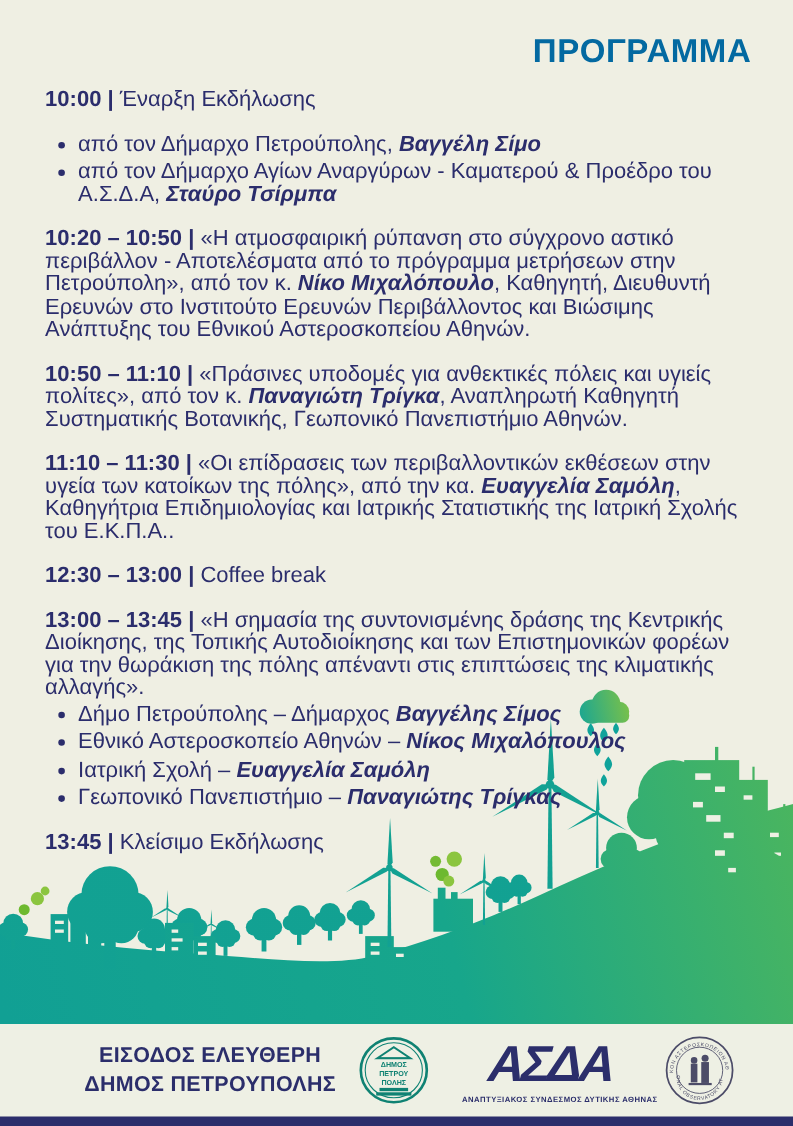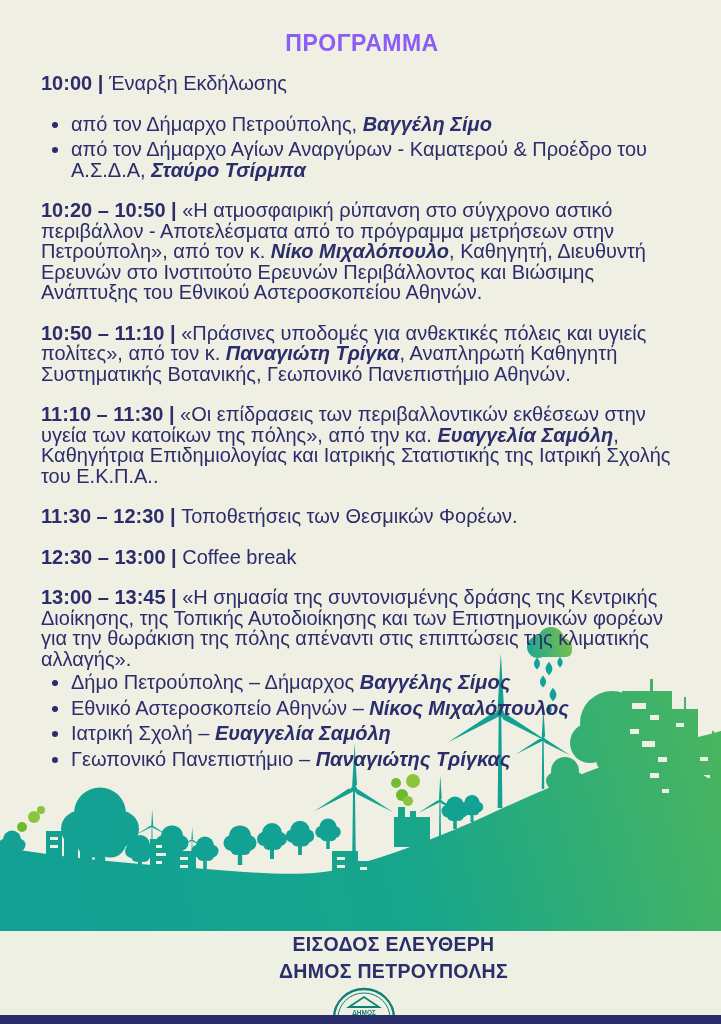--- a/index.html
+++ b/index.html
@@ -4,34 +4,34 @@
 <style>
   html,body{margin:0;padding:0;}
   body{
     width:721px;height:1024px;position:relative;overflow:hidden;
     background:#efefe3;
     font-family:"Liberation Sans",sans-serif;
     color:#2b2d6c;
   }
   .content{position:absolute;top:30px;left:41px;width:642px;z-index:3;}
   .page-title{
-    text-align:center;font-size:23px;font-weight:700;letter-spacing:.5px;
-    color:#8b5cf6;margin:0 0 16px 0;
+    text-align:right;font-size:30px;font-weight:700;letter-spacing:.5px;
+    color:#0369a1;margin:0 0 16px 0;
   }
   .entry{font-size:20px;line-height:20.5px;margin-bottom:20px;}
   .entry p.para{margin:0;}
   .time{font-weight:700;}
   .it{}
   .bi{font-style:italic;font-weight:700;}
   ul.blist{margin:3px 0 0 0;padding-left:30px;list-style:disc;}
   ul.blist li{margin-bottom:5px;}
   .land{position:absolute;left:0;bottom:93px;width:721px;height:320px;display:block;z-index:1;}
   .footer{
     position:absolute;left:0;right:0;bottom:9px;height:84px;
-    display:flex;align-items:center;z-index:3;background:#eef0e4;flex-direction:column;
+    display:flex;align-items:center;z-index:3;background:#eef0e4;
   }
   .footer-text{
     width:250px;margin-left:66px;text-align:center;
     color:#2b2e6b;font-weight:700;font-size:19.5px;line-height:27px;letter-spacing:.3px;
   }
   .logo{flex:0 0 auto;}
   .petro-logo{margin-left:6px;}
   .asda-block{margin-left:26px;width:164px;text-align:center;}
   .asda-caption{
     font-size:7px;font-weight:700;color:#2b2e6b;letter-spacing:.4px;margin-top:1px;white-space:nowrap;
@@ -55,35 +55,35 @@
         </ul>
       </div>
       <div class="entry">
         <p class="para"><span class="time">10:20 – 10:50 | </span><span>«Η ατμοσφαιρική ρύπανση στο σύγχρονο αστικό περιβάλλον - Αποτελέσματα από το πρόγραμμα μετρήσεων στην Πετρούπολη», </span><span class="it">από τον κ. </span><span class="bi">Νίκο Μιχαλόπουλο</span><span class="it">, Καθηγητή, Διευθυντή Ερευνών στο Ινστιτούτο Ερευνών Περιβάλλοντος και Βιώσιμης Ανάπτυξης του Εθνικού Αστεροσκοπείου Αθηνών.</span></p>
       </div>
       <div class="entry">
         <p class="para"><span class="time">10:50 – 11:10 | </span><span>«Πράσινες υποδομές για ανθεκτικές πόλεις και υγιείς πολίτες», </span><span class="it">από τον κ. </span><span class="bi">Παναγιώτη Τρίγκα</span><span class="it">, Αναπληρωτή Καθηγητή Συστηματικής Βοτανικής, Γεωπονικό Πανεπιστήμιο Αθηνών.</span></p>
       </div>
       <div class="entry">
         <p class="para"><span class="time">11:10 – 11:30 | </span><span>«Οι επίδρασεις των περιβαλλοντικών εκθέσεων στην υγεία των κατοίκων της πόλης», </span><span class="it">από την κα. </span><span class="bi">Ευαγγελία Σαμόλη</span><span class="it">, Καθηγήτρια Επιδημιολογίας και Ιατρικής Στατιστικής της Ιατρική Σχολής του Ε.Κ.Π.Α..</span></p>
-      </div>
-      <div class="entry">
-        <p class="para"><span class="time">11:30 – 12:30 | </span><span>Τοποθετήσεις των Θεσμικών Φορέων.</span></p>
       </div>
       <div class="entry">
         <p class="para"><span class="time">12:30 – 13:00 | </span><span>Coffee break</span></p>
       </div>
       <div class="entry">
         <p class="para"><span class="time">13:00 – 13:45 | </span><span>«Η σημασία της συντονισμένης δράσης της Κεντρικής Διοίκησης, της Τοπικής Αυτοδιοίκησης και των Επιστημονικών φορέων για την θωράκιση της πόλης απέναντι στις επιπτώσεις της κλιματικής αλλαγής».</span></p>
         <ul class="blist">
           <li><span>Δήμο Πετρούπολης – </span><span class="it">Δήμαρχος </span><span class="bi">Βαγγέλης Σίμος</span></li>
           <li><span>Εθνικό Αστεροσκοπείο Αθηνών – </span><span class="bi">Νίκος Μιχαλόπουλος</span></li>
           <li><span>Ιατρική Σχολή – </span><span class="bi">Ευαγγελία Σαμόλη</span></li>
           <li><span>Γεωπονικό Πανεπιστήμιο – </span><span class="bi">Παναγιώτης Τρίγκας</span></li>
         </ul>
+      </div>
+      <div class="entry">
+        <p class="para"><span class="time">13:45 | </span><span>Κλείσιμο Εκδήλωσης</span></p>
       </div>
     </div>
 </div>
 
 <svg class="land" viewBox="0 0 721 320" aria-hidden="true">
   <defs>
     <linearGradient id="lg" gradientUnits="userSpaceOnUse" x1="0" y1="300" x2="721" y2="110">
       <stop offset="0" stop-color="#11a094"></stop>
       <stop offset="0.55" stop-color="#17a68b"></stop>
       <stop offset="1" stop-color="#4ab55f"></stop>

